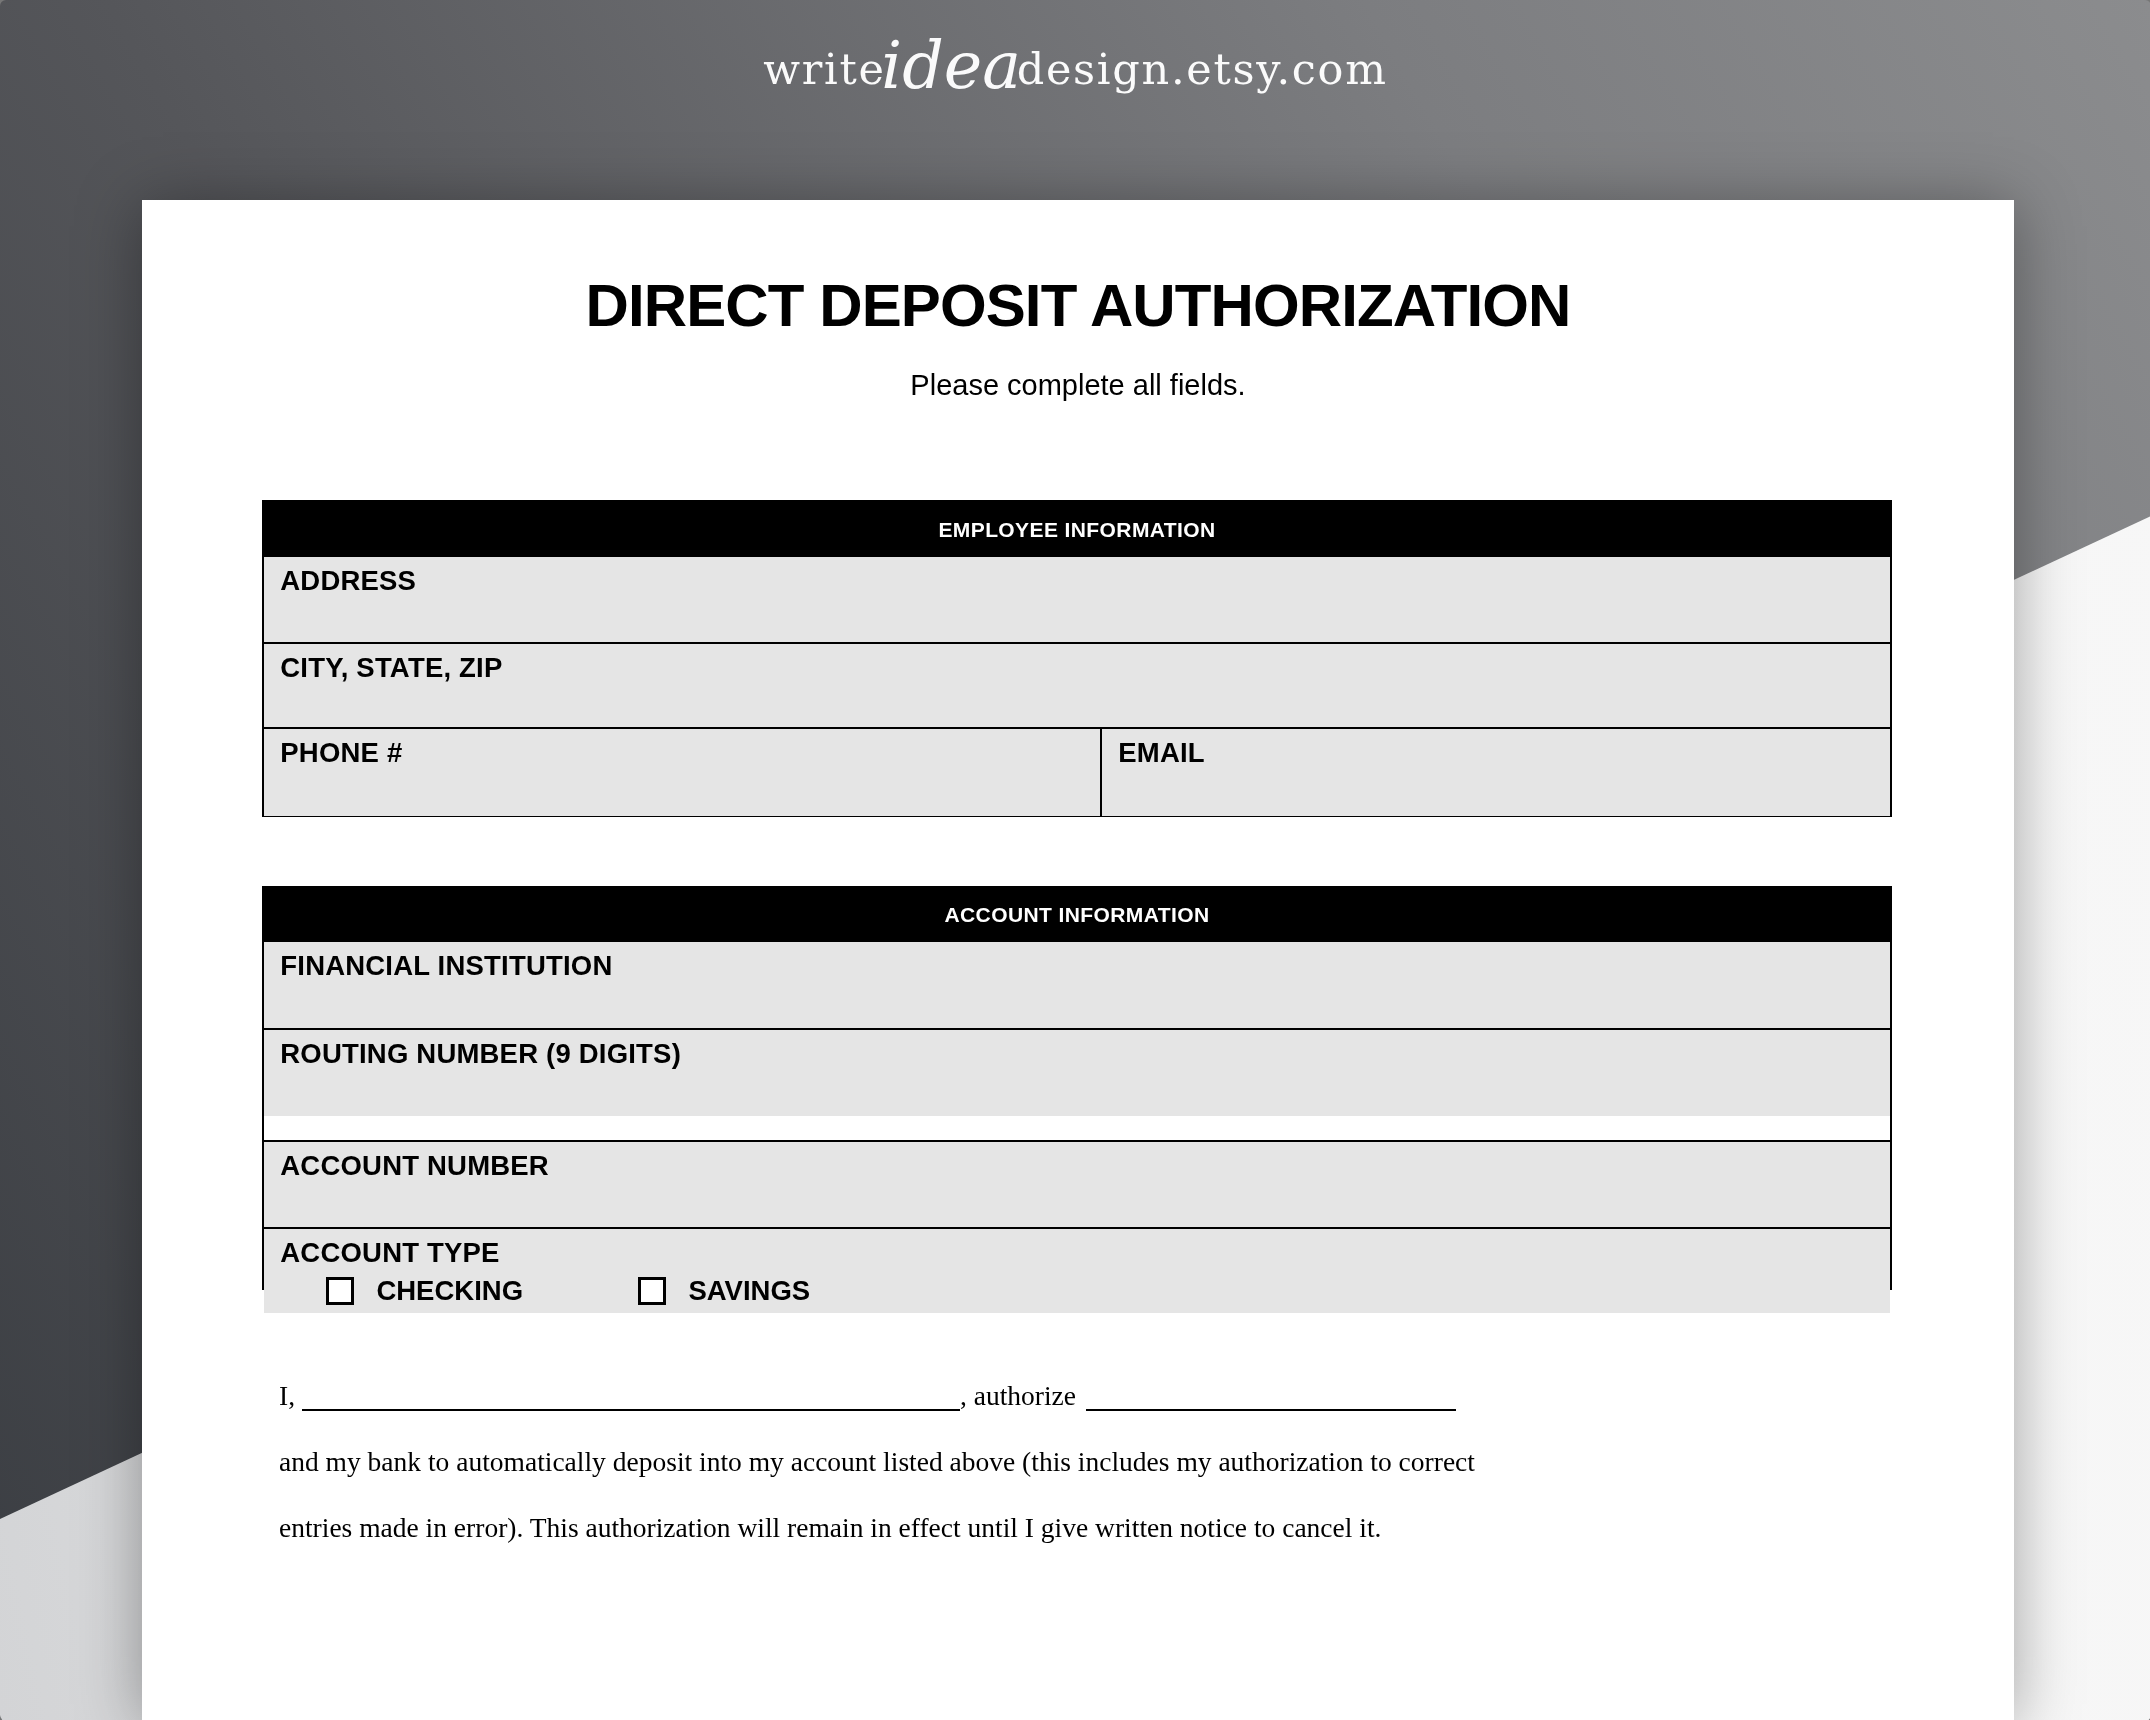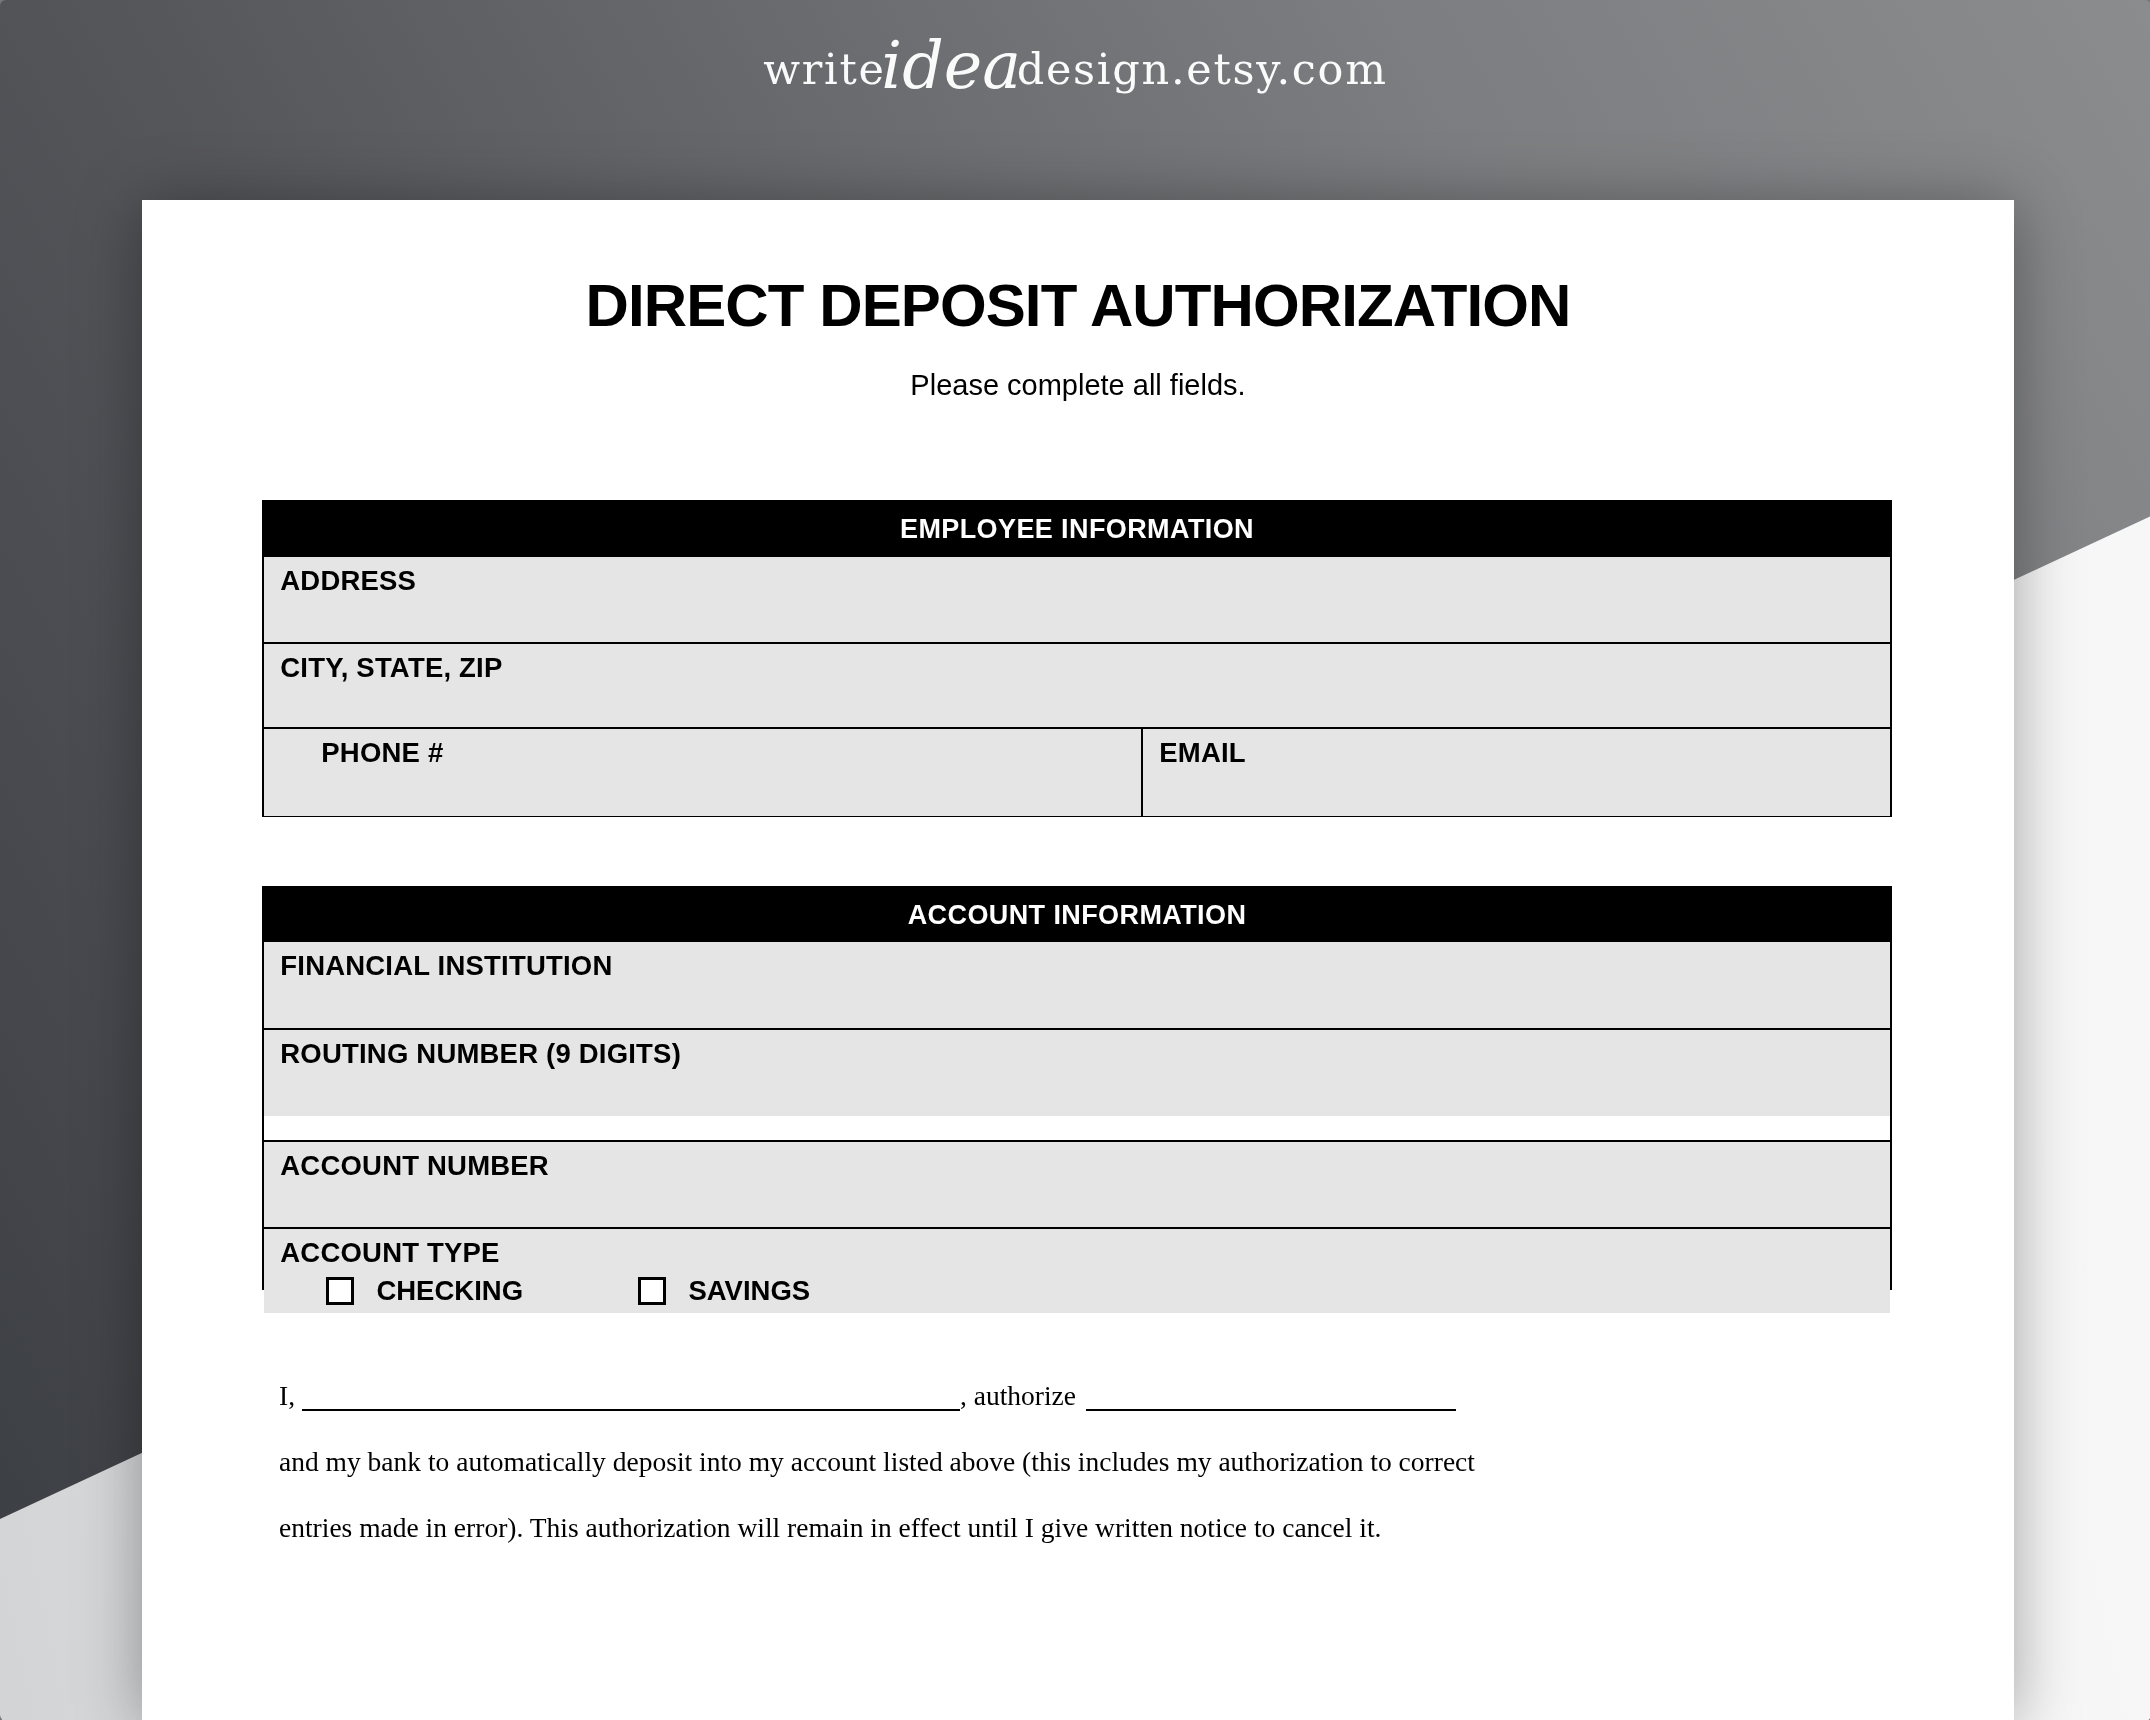--- a/index.html
+++ b/index.html
@@ -44,31 +44,31 @@
   }
   
   .tbl{
     position:absolute;left:120px;width:1630px;
     border:2.6px solid #000;box-sizing:border-box;background:#fff;
   }
   .tbl-employee{top:300px;height:317px;}
   .tbl-account{top:686px;height:404px;}
   .bar{
     background:#000;color:#fff;display:flex;align-items:center;justify-content:center;
-    font-size:27px;font-weight:700;letter-spacing:0.4px;
+    font-size:21px;font-weight:700;letter-spacing:0.4px;
   }
   .tbl-employee .bar{height:55px;}
   .tbl-account .bar{height:54px;}
   .row{position:relative;border-top:2.6px solid #000;box-sizing:border-box;background:#e5e5e5;}
   .row.first{border-top:none;}
   .lbl{
     display:block;padding:7.7px 0 0 16.3px;font-size:27.5px;font-weight:700;
     color:#000;letter-spacing:0.2px;
   }
-  .split{display:flex;padding-left:41px;}
+  .split{display:flex;}
   .cell{position:relative;box-sizing:border-box;height:100%;}
   .cell-phone{width:836px;flex:0 0 836px;}
   .cell-email{flex:1 1 auto;border-left:2.6px solid #000;}
   
   .type-options{display:flex;align-items:center;margin:6px 0 0 62px;}
   .cb{
     width:28px;height:28px;border:3.4px solid #000;box-sizing:border-box;background:#fff;
     flex:0 0 auto;
   }
   .cb-label{font-size:27.5px;font-weight:700;margin-left:22.4px;color:#000;}

